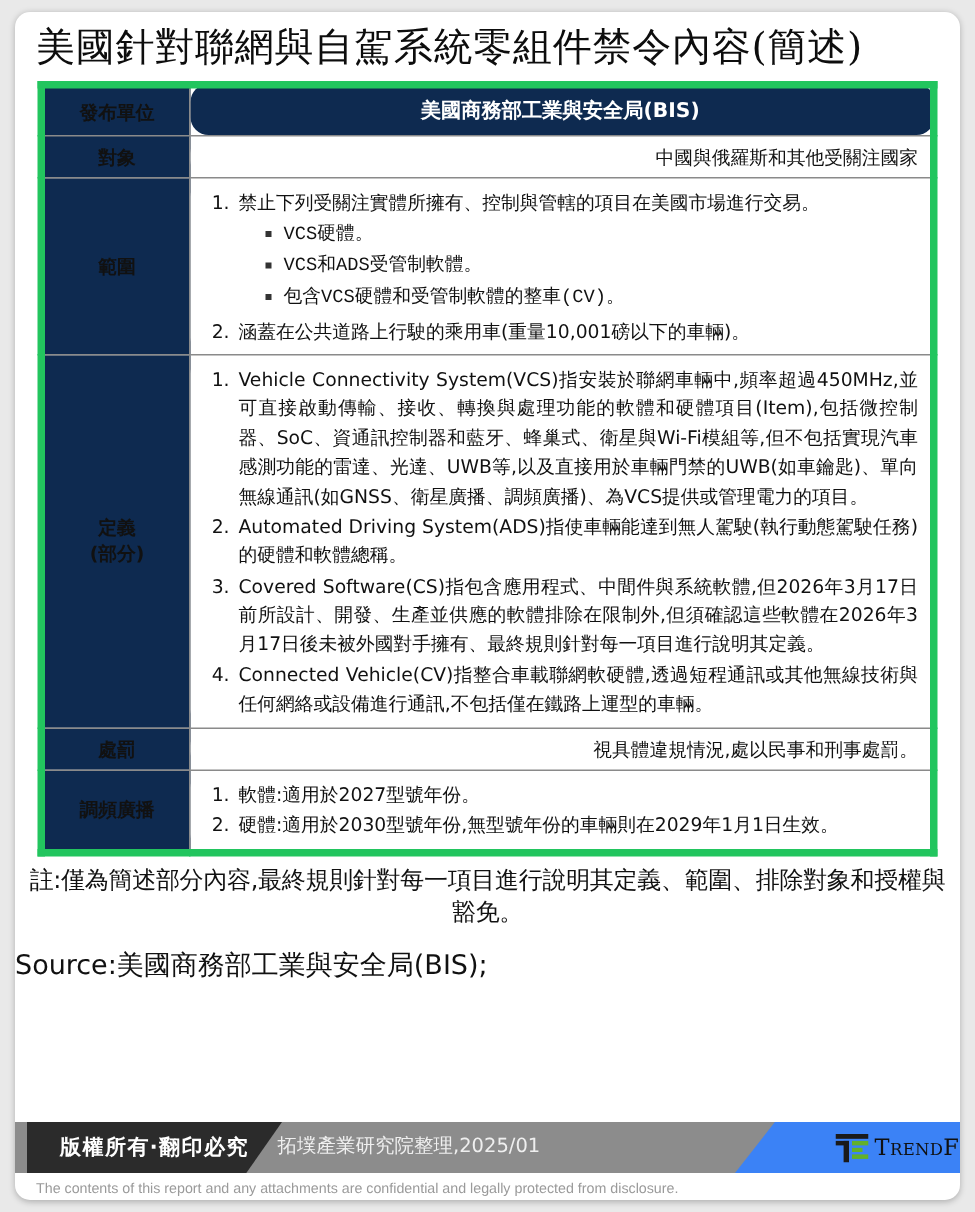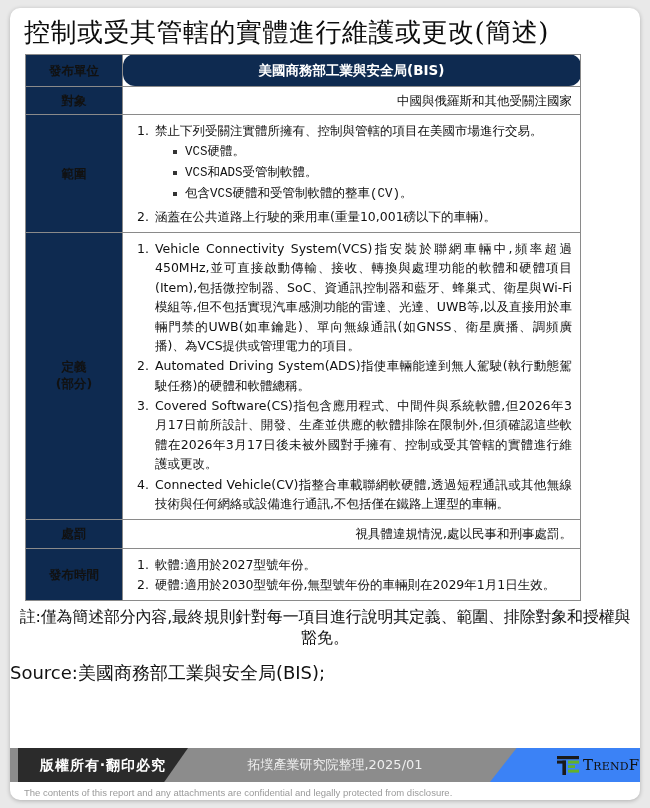--- a/index.html
+++ b/index.html
@@ -21,24 +21,24 @@
     font-family:"DejaVu Serif","Liberation Serif",serif;
     font-size:26px;
     color:#0d0d0d;
     letter-spacing:.5px;
     padding:10px 0 6px 14px;
     white-space:nowrap;
     line-height:1.15;
   }
   table.main{
     border-collapse:collapse;
-    width:556px;
+    width:600px;
     margin:0 0 0 15px;
     table-layout:fixed;
-    border:1px solid #22c55e;
+    border:5px solid #22c55e;
   }
   table.main td{
     border:1px solid #8a8a8a;
     vertical-align:middle;
     font-size:12.5px;
     line-height:1.55;
     color:#111;
   }
   td.lab{
     width:92px;
@@ -122,21 +122,20 @@
     font-size:14px;font-weight:bold;
     line-height:34px;
     text-align:center;
     clip-path:polygon(0 0,100% 0,86% 100%,0 100%);
     letter-spacing:1px;
   }
   .fcenter{
     position:absolute;left:175px;top:0;
     width:300px;height:34px;
     line-height:34px;
-    text-align:center;
     color:#efefef;
     font-size:13px;
   }
   .flogo{
     position:absolute;right:0;top:0;
     width:190px;height:34px;
     background:#3b82f6;
     clip-path:polygon(14% 0,100% 0,100% 100%,0 100%);
   }
   .flogo-inner{
@@ -160,21 +159,21 @@
     color:#9a9a9a;
     font-family:"Liberation Sans",sans-serif;
   }
   .eng{font-family:"Liberation Sans",sans-serif;}
 </style>
 </head>
 <body>
 
 <div class="slide">
 
-  <div class="title">控制或受其管轄的實體進行維護或更改(簡述)</div>
+  <div class="title">美國針對聯網與自駕系統零組件禁令內容(簡述)</div>
 
   <table class="main">
     <tbody>
 
       <tr class="firstrow">
         <td class="lab">發布單位</td>
         <td class="val">美國商務部工業與安全局(BIS)</td>
       </tr>
 
       <tr>
@@ -202,33 +201,33 @@
 
       <tr>
         <td class="lab">
           <div class="lab2">定義</div>
           <div class="lab2">(部分)</div>
         </td>
         <td class="val">
           <ol class="num">
             <li>Vehicle Connectivity System(VCS)指安裝於聯網車輛中,頻率超過450MHz,並可直接啟動傳輸、接收、轉換與處理功能的軟體和硬體項目(Item),包括微控制器、SoC、資通訊控制器和藍牙、蜂巢式、衛星與Wi-Fi模組等,但不包括實現汽車感測功能的雷達、光達、UWB等,以及直接用於車輛門禁的UWB(如車鑰匙)、單向無線通訊(如GNSS、衛星廣播、調頻廣播)、為VCS提供或管理電力的項目。</li>
             <li>Automated Driving System(ADS)指使車輛能達到無人駕駛(執行動態駕駛任務)的硬體和軟體總稱。</li>
-            <li>Covered Software(CS)指包含應用程式、中間件與系統軟體,但2026年3月17日前所設計、開發、生產並供應的軟體排除在限制外,但須確認這些軟體在2026年3月17日後未被外國對手擁有、控制或受其管轄的實體進行維護或更改。</li>
+            <li>Covered Software(CS)指包含應用程式、中間件與系統軟體,但2026年3月17日前所設計、開發、生產並供應的軟體排除在限制外,但須確認這些軟體在2026年3月17日後未被外國對手擁有、最終規則針對每一項目進行說明其定義。</li>
             <li>Connected Vehicle(CV)指整合車載聯網軟硬體,透過短程通訊或其他無線技術與任何網絡或設備進行通訊,不包括僅在鐵路上運型的車輛。</li>
           </ol>
         </td>
       </tr>
 
       <tr>
         <td class="lab">處罰</td>
         <td class="val center">視具體違規情況,處以民事和刑事處罰。</td>
       </tr>
 
       <tr>
-        <td class="lab">發布時間</td>
+        <td class="lab">調頻廣播</td>
         <td class="val">
           <ol class="num">
             <li>軟體:適用於2027型號年份。</li>
             <li>硬體:適用於2030型號年份,無型號年份的車輛則在2029年1月1日生效。</li>
           </ol>
         </td>
       </tr>
     </tbody>
   </table>
 

